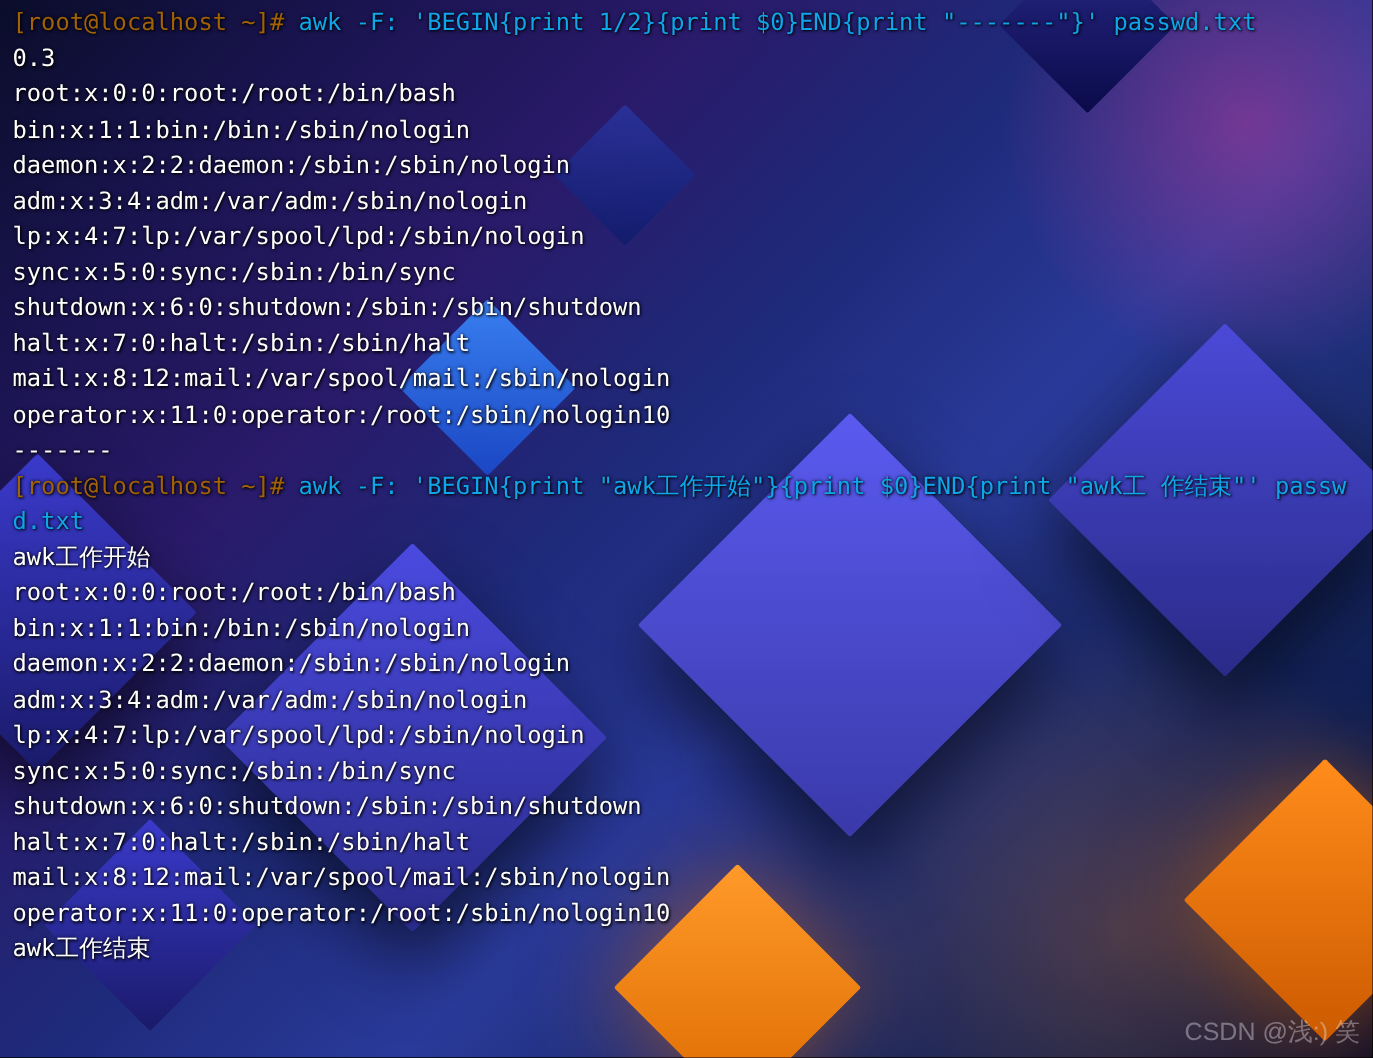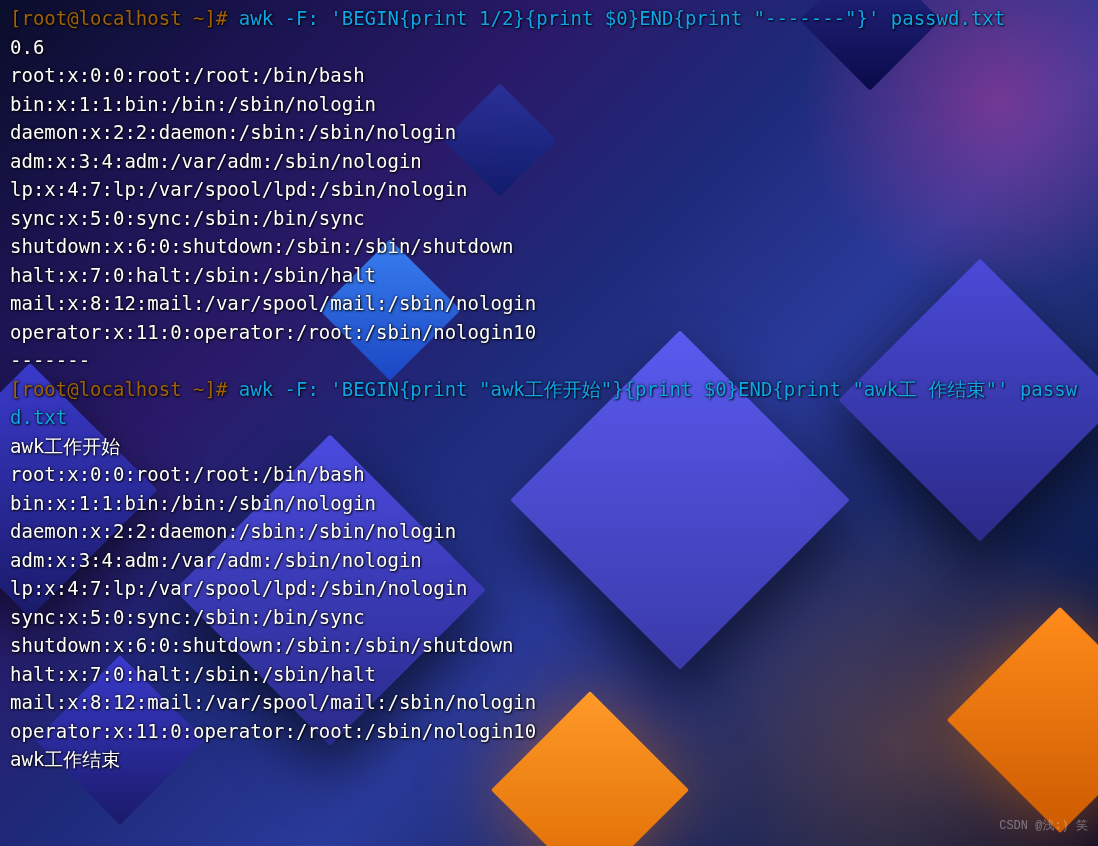--- a/index.html
+++ b/index.html
@@ -57,23 +57,23 @@
     word-break: break-all;
     text-shadow: 0 0 3px rgba(0,0,0,.9), 1px 1px 2px rgba(0,0,0,.8);
   }
   .prompt { color: #a16207; }
   .cmd { color: #0ea5e9; }
   .out { color: #ffffff; }
   .watermark {
     position: absolute;
     right: 10px;
     bottom: 6px;
-    font-size: 12px;
+    font-size: 20px;
     color: rgba(230,230,240,.4);
-    font-family: Liberation Mono, monospace;
+    font-family: Liberation Sans, sans-serif;
     z-index: 20;
     text-shadow: none;
   }
 </style>
 </head>
 <body>
 
 <div class="bg"></div>
 <div class="pinklight"></div>
 <div class="orangelight"></div>
@@ -82,21 +82,21 @@
 <div class="cube c3"></div>
 <div class="cube c4"></div>
 <div class="cube c5"></div>
 <div class="cube c6"></div>
 <div class="cube c7"></div>
 <div class="cube c8"></div>
 <div class="cube c9"></div>
 <div class="cube c10"></div>
 
 <div class="terminal"><span class="prompt">[root@localhost ~]# </span><span class="cmd">awk -F: 'BEGIN{print 1/2}{print $0}END{print "-------"}' passwd.txt</span>
-<span class="out">0.6</span>
+<span class="out">0.3</span>
 <span class="out">root:x:0:0:root:/root:/bin/bash</span>
 <span class="out">bin:x:1:1:bin:/bin:/sbin/nologin</span>
 <span class="out">daemon:x:2:2:daemon:/sbin:/sbin/nologin</span>
 <span class="out">adm:x:3:4:adm:/var/adm:/sbin/nologin</span>
 <span class="out">lp:x:4:7:lp:/var/spool/lpd:/sbin/nologin</span>
 <span class="out">sync:x:5:0:sync:/sbin:/bin/sync</span>
 <span class="out">shutdown:x:6:0:shutdown:/sbin:/sbin/shutdown</span>
 <span class="out">halt:x:7:0:halt:/sbin:/sbin/halt</span>
 <span class="out">mail:x:8:12:mail:/var/spool/mail:/sbin/nologin</span>
 <span class="out">operator:x:11:0:operator:/root:/sbin/nologin10</span>

